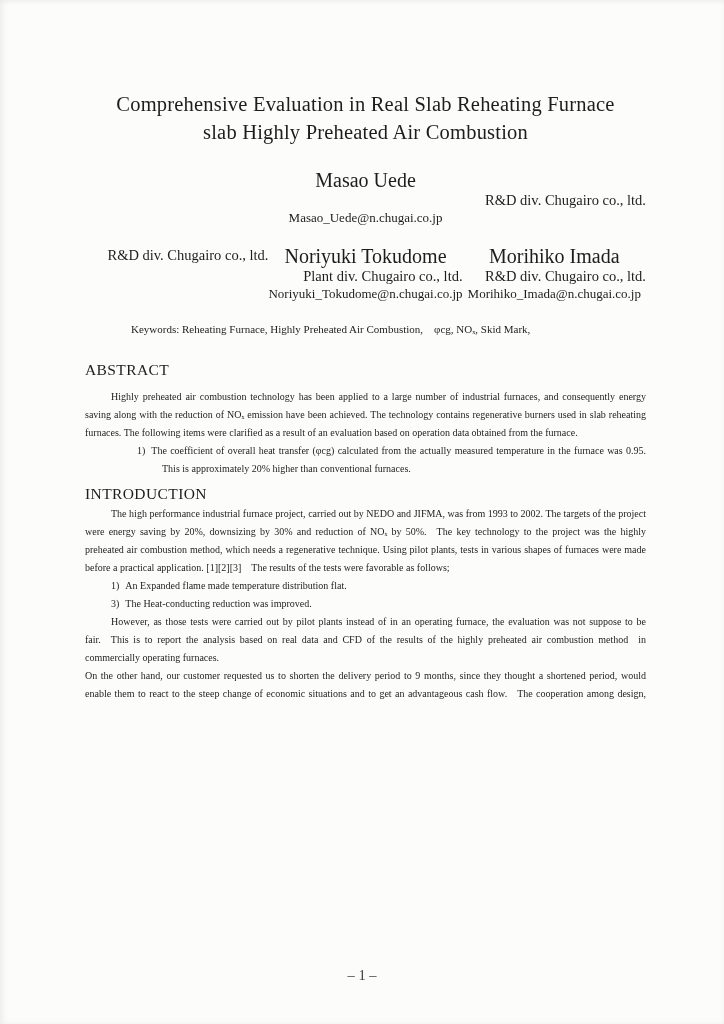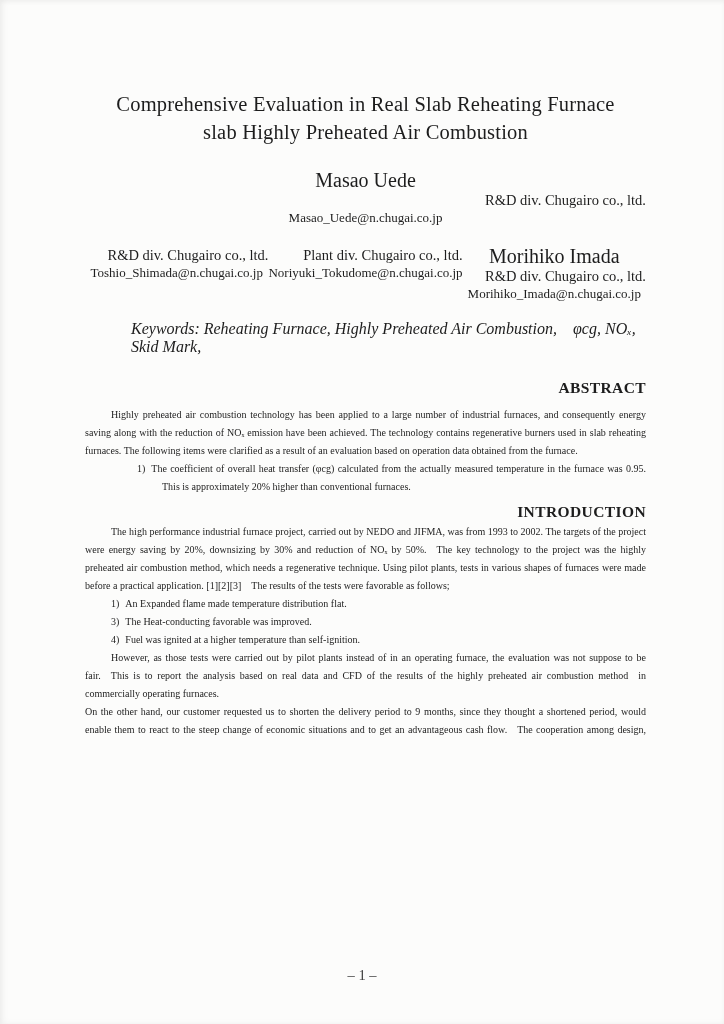--- a/index.html
+++ b/index.html
@@ -41,31 +41,30 @@
   .author-affil  { font-size: 14.5px; line-height: 19px; text-align: right; }
   .author-email  { font-size: 13px;   line-height: 16px; }
   .authors-row {
     display: flex;
     margin-top: 20px;
   }
   .authors-row .col { flex: 1; text-align: center; }
   .keywords {
     margin-top: 18px;
     margin-left: 46px;
-    font-style: italic;
-    font-size: 16px;
+    font-size: 11px;
     line-height: 18px;
     white-space: pre-wrap;
   }
   .section-heading {
     margin: 22px 0 8px 0;
-    text-align: right;
+    text-align: left;
     font-size: 15.5px;
     line-height: 20px;
-    font-weight: 700;
+    font-weight: 400;
     letter-spacing: 0.4px;
   }
   .section-heading.intro {
     margin: 6px 0 1px 0;
   }
   .body-text {
     font-size: 10px;
     line-height: 18px;
     text-align: justify;
   }
@@ -108,23 +107,23 @@
 
     <div class="author-primary">
       <div class="author-name">Masao Uede</div>
       <div class="author-affil">R&amp;D div. Chugairo co., ltd.</div>
       <div class="author-email">Masao_Uede@n.chugai.co.jp</div>
     </div>
 
     <div class="authors-row">
       <div class="col">
         <div class="author-affil">R&amp;D div. Chugairo co., ltd.</div>
-        <div class="author-email">Toshio_Shimada@n.chugai.co.jp</div>
       </div>
       <div class="col">
+        <div class="author-name">Noriyuki Tokudome</div>
         <div class="author-affil">Plant div. Chugairo co., ltd.</div>
         <div class="author-email">Noriyuki_Tokudome@n.chugai.co.jp</div>
       </div>
       <div class="col">
         <div class="author-name">Morihiko Imada</div>
         <div class="author-affil">R&amp;D div. Chugairo co., ltd.</div>
         <div class="author-email">Morihiko_Imada@n.chugai.co.jp</div>
       </div>
     </div>
 
@@ -143,24 +142,21 @@
 
     <h2 class="section-heading intro">INTRODUCTION</h2>
 
     <div class="body-text">
       <p class="first-indent">The high performance industrial furnace project, carried out by NEDO and JIFMA, was from 1993 to 2002. The targets of the project were energy saving by 20%, downsizing by 30% and reduction of NOₓ by 50%. The key technology to the project was the highly preheated air combustion method, which needs a regenerative technique. Using pilot plants, tests in various shapes of furnaces were made before a practical application. [1][2][3] The results of the tests were favorable as follows;</p>
       <div class="ilist">
         <div class="li">
           <span class="marker">1)</span><span>An Expanded flame made temperature distribution flat.</span>
         </div>
         <div class="li">
-          <span class="marker">3)</span><span>The Heat-conducting favorable was improved.</span>
-        </div>
-        <div class="li">
-          <span class="marker">4)</span><span>Fuel was ignited at a higher temperature than self-ignition.</span>
+          <span class="marker">3)</span><span>The Heat-conducting reduction was improved.</span>
         </div>
       </div>
       <p class="first-indent">However, as those tests were carried out by pilot plants instead of in an operating furnace, the evaluation was not suppose to be fair. This is to report the analysis based on real data and CFD of the results of the highly preheated air combustion method in commercially operating furnaces.</p>
       <p class="stretch-last">On the other hand, our customer requested us to shorten the delivery period to 9 months, since they thought a shortened period, would enable them to react to the steep change of economic situations and to get an advantageous cash flow. The cooperation among design,</p>
     </div>
 
   </div>
 
   <div class="footer">– 1 –</div>
 </div>

